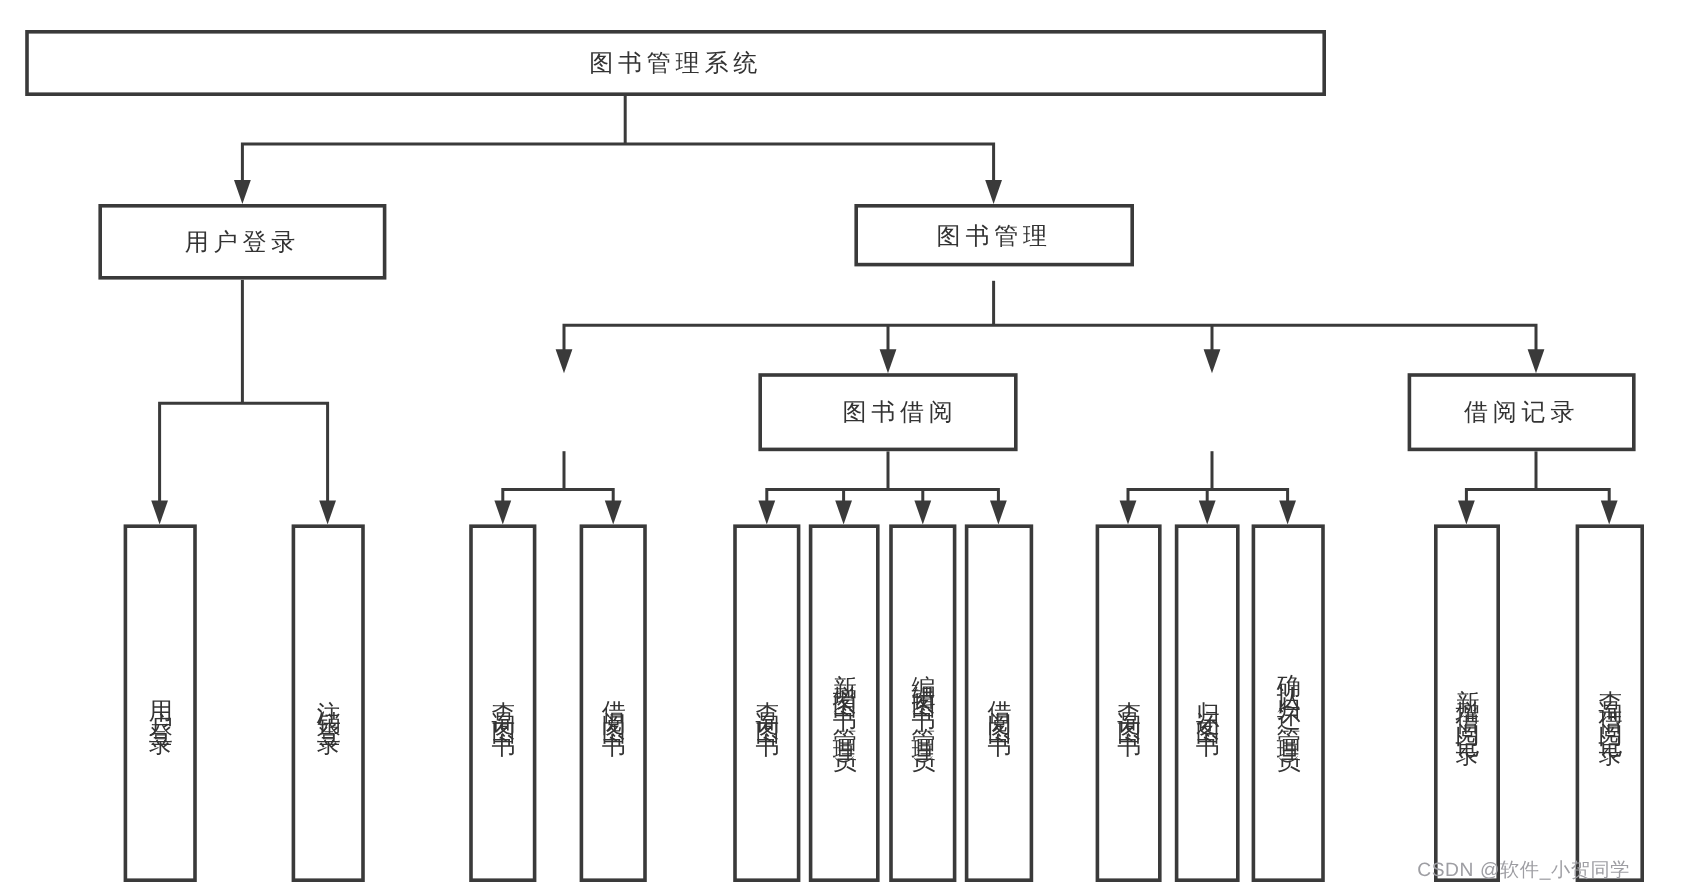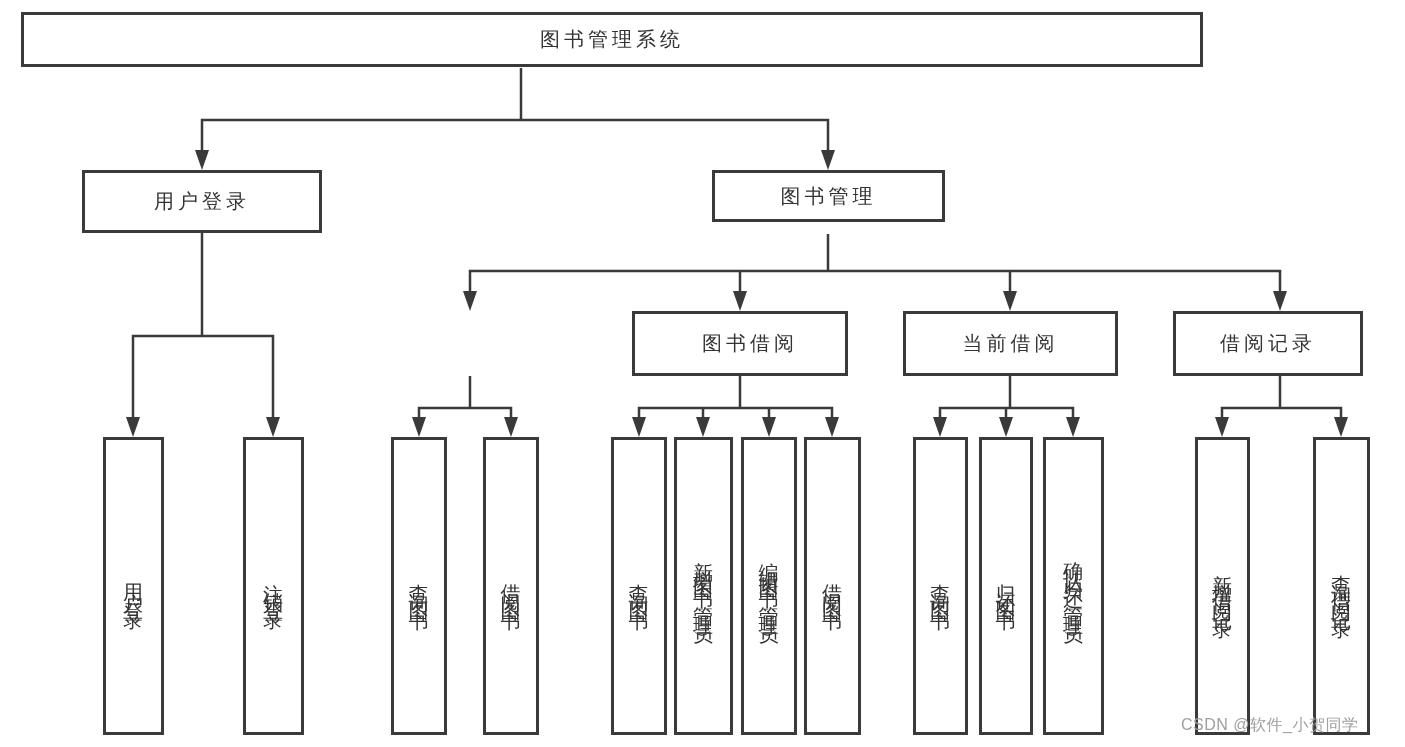--- a/index.html
+++ b/index.html
@@ -77,27 +77,26 @@
     <path class="ah" d="M696 417 H710 L703 437 Z"></path>
     <path class="ah" d="M762 417 H776 L769 437 Z"></path>
     <path class="ah" d="M825 417 H839 L832 437 Z"></path>
     <path class="ah" d="M933 417 H947 L940 437 Z"></path>
     <path class="ah" d="M999 417 H1013 L1006 437 Z"></path>
     <path class="ah" d="M1066 417 H1080 L1073 437 Z"></path>
     <path class="ah" d="M1215 417 H1229 L1222 437 Z"></path>
     <path class="ah" d="M1334 417 H1348 L1341 437 Z"></path>
   </svg>
 
-  <div class="box" style="left:21px;top:12px;width:1182px;height:55px;">图书管理系统</div>
+  <div class="box" style="left:21px;top:25px;width:1084px;height:55px;">图书管理系统</div>
 
   <div class="box" style="left:82px;top:170px;width:240px;height:63px;">用户登录</div>
   <div class="box" style="left:712px;top:170px;width:233px;height:52px;">图书管理</div>
 
   <div class="box" style="left:632px;top:311px;width:216px;height:65px;padding-left:20px;">图书借阅</div>
-  <div class="box" style="left:903px;top:311px;width:215px;height:65px;">当前借阅</div>
   <div class="box" style="left:1173px;top:311px;width:190px;height:65px;">借阅记录</div>
 
   <div class="vbox" style="left:103px;top:437px;width:61px;height:298px;">
     <span class="vtext">用户登录</span>
   </div>
   <div class="vbox" style="left:243px;top:437px;width:61px;height:298px;">
     <span class="vtext">注销登录</span>
   </div>
 
   <div class="vbox" style="left:391px;top:437px;width:56px;height:298px;">

